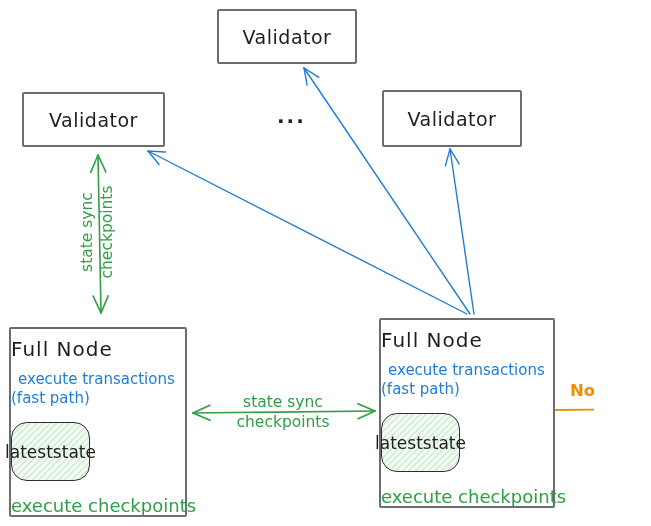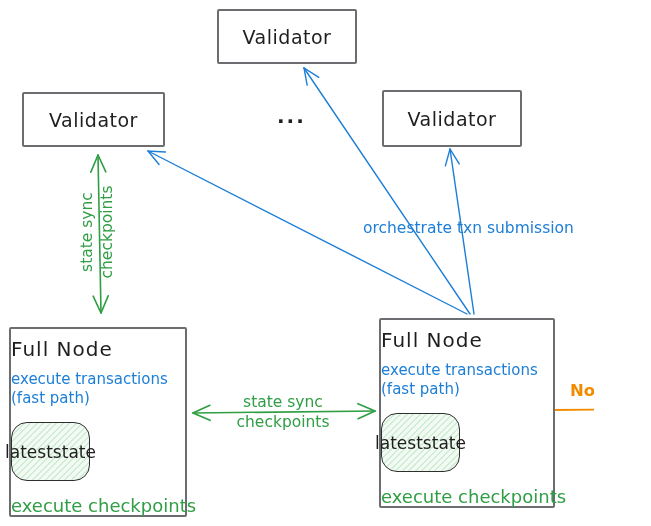--- a/index.html
+++ b/index.html
@@ -14,21 +14,21 @@
   .edges{position:absolute;left:0;top:0;width:651px;height:526px;}
   .st-g{stroke:var(--color-green);fill:none;stroke-width:1.6;stroke-linecap:round;}
   .st-b{stroke:var(--color-blue);fill:none;stroke-width:1.4;stroke-linecap:round;}
   .st-o{stroke:var(--color-orange);fill:none;stroke-width:1.8;stroke-linecap:round;}
   .box{position:absolute;background:#fff;border:2px solid var(--color-border);border-radius:2px;}
   .validator{display:flex;align-items:center;justify-content:center;
     font-size:19px;letter-spacing:0.5px;color:var(--color-ink);}
   .fullnode{display:flex;flex-direction:column;align-items:flex-start;padding-top:8px;}
   .fn-title{font-size:20px;line-height:24px;letter-spacing:1px;color:var(--color-ink);white-space:nowrap;}
   .fn-blue{font-size:15px;line-height:19px;color:var(--color-blue);white-space:nowrap;}
-  .fn-blue.first{margin-top:9px;}
+  .fn-blue.first{margin-top:9px;margin-left:7px;}
   .fn-green{font-size:18px;line-height:19px;color:var(--color-green);white-space:nowrap;margin-top:15px;}
   .state-box{margin-top:14px;width:79px;height:59px;border:1.6px solid #2f2f2f;border-radius:16px;
     background:repeating-linear-gradient(135deg,var(--color-state_fill) 0 3.2px,var(--color-state_stripe) 3.2px 4.6px);
     display:flex;flex-direction:row;align-items:center;justify-content:center;}
   .state-line{font-size:17px;line-height:22px;color:var(--color-ink);}
   .lbl{position:absolute;white-space:nowrap;}
   .lbl-ellipsis{left:277px;top:104px;font-size:20px;font-weight:700;letter-spacing:2px;color:var(--color-ink);}
   .lbl-vert{left:97px;top:232px;transform:translate(-50%,-50%) rotate(-90deg);
     text-align:center;font-size:15.5px;line-height:20px;color:var(--color-green);}
   .lbl-orch{left:363px;top:219px;font-size:15.5px;color:var(--color-blue);}
@@ -99,21 +99,20 @@
       <div class="state-line">state</div>
     </div>
     <div class="fn-green">execute checkpoints</div>
   </div>
 
   <div class="lbl lbl-vert">
     <div>state sync</div>
     <div>checkpoints</div>
   </div>
 
-  <div class="lbl lbl-orch">orchestrate txn submission</div>
 
   <div class="lbl lbl-mid">
     <div>state sync</div>
     <div>checkpoints</div>
   </div>
 
   <div class="lbl lbl-rpcs">Node</div>
 
 </div>
 

